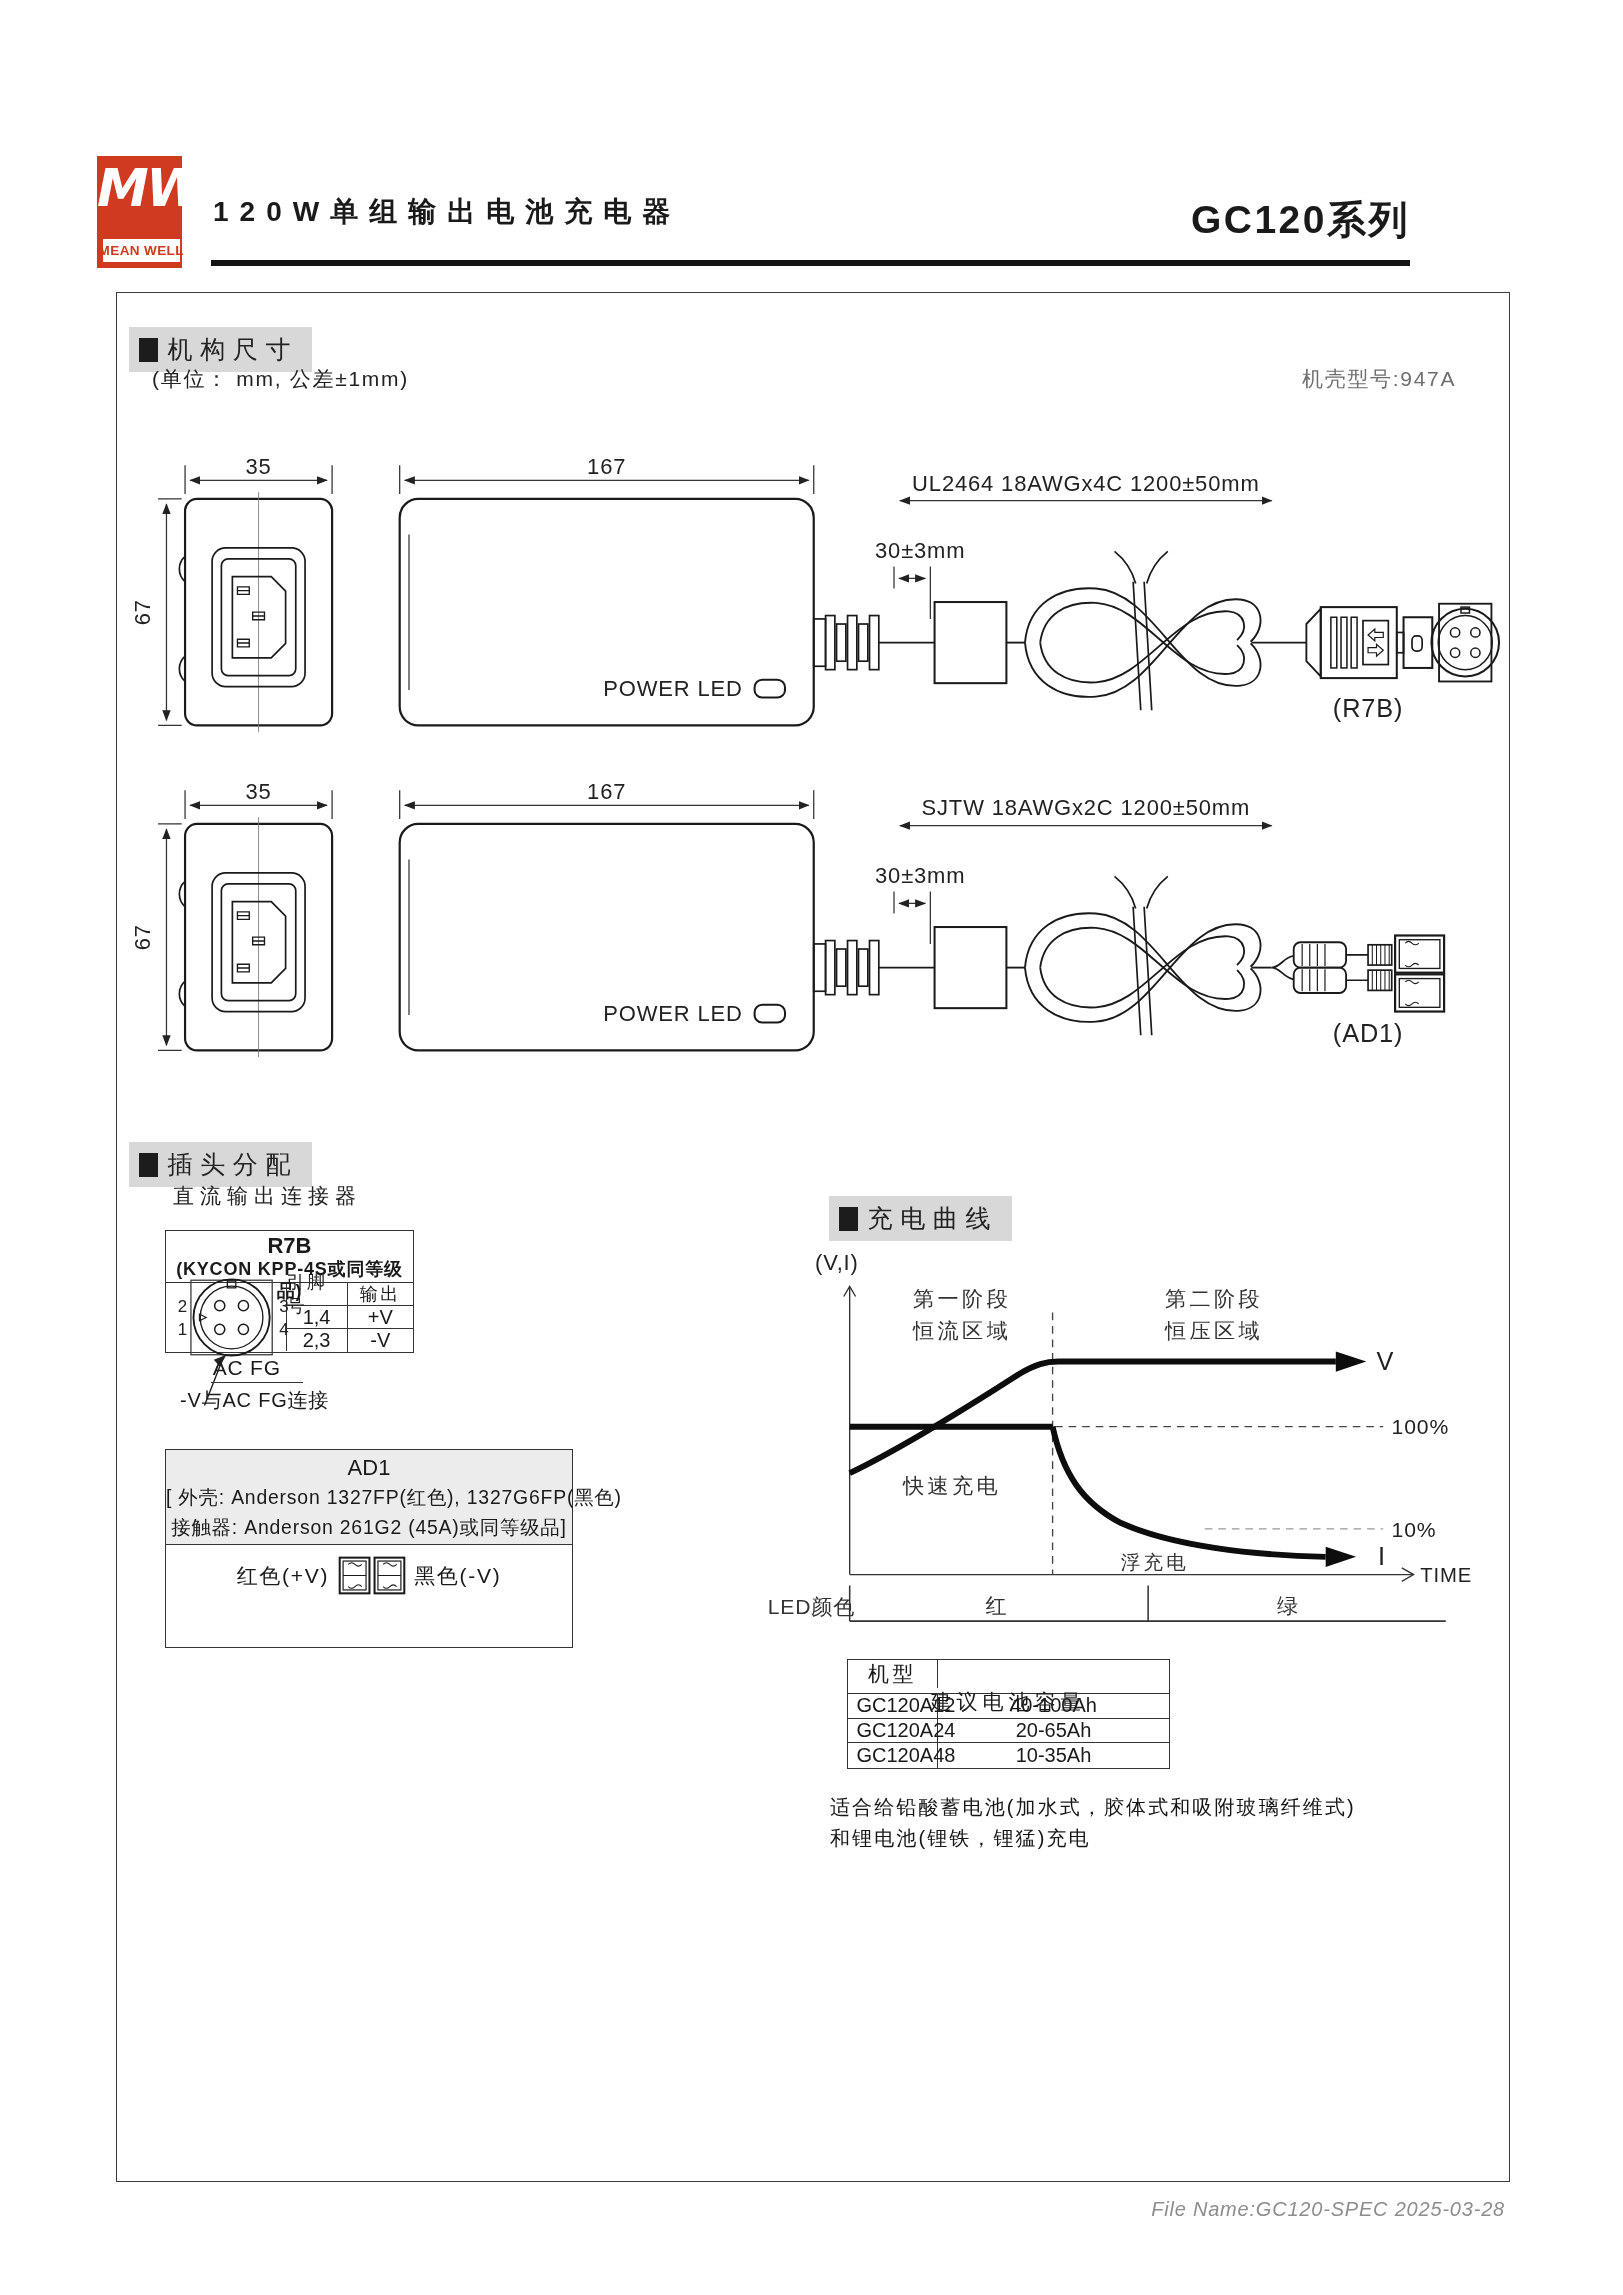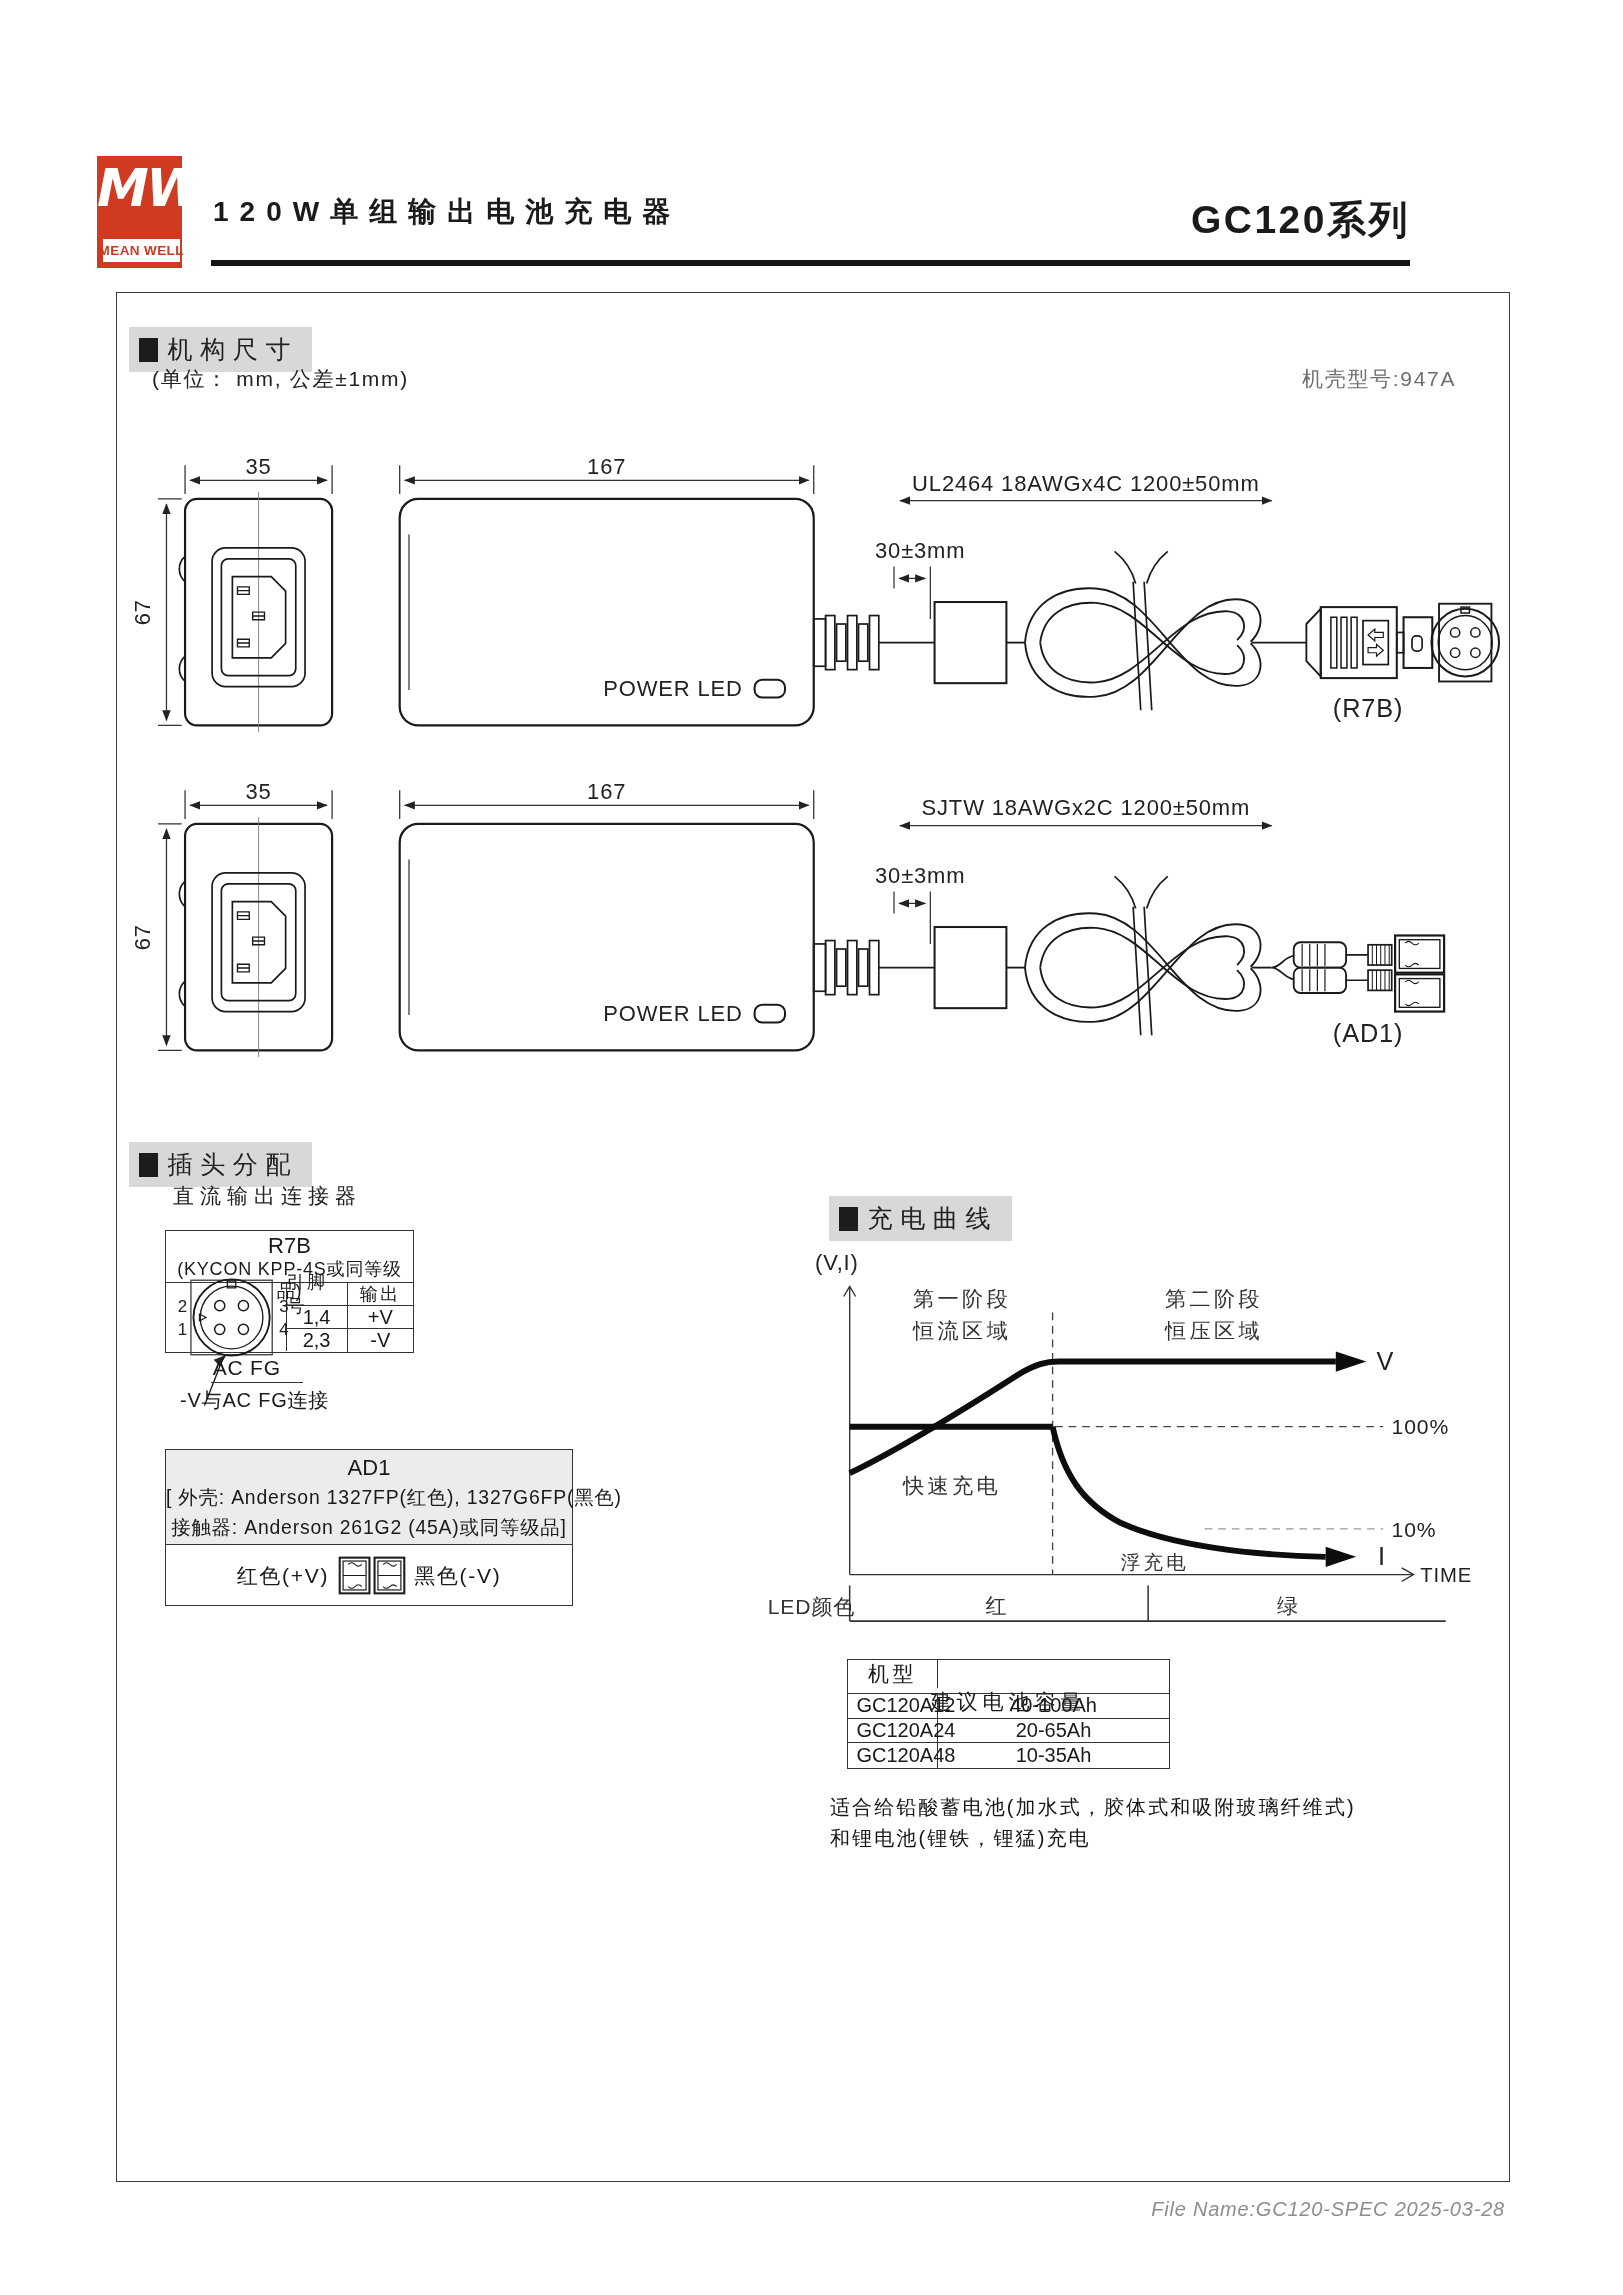--- a/index.html
+++ b/index.html
@@ -33,38 +33,38 @@
 
   svg{position:absolute;overflow:visible;}
   .ln{fill:none;stroke:#1a1a1a;}
   .dim{fill:none;stroke:#333;stroke-width:1.5;}
   .dtx{font-size:26px;fill:#222;letter-spacing:1px;}
   .ctx{font-size:25px;fill:#333;letter-spacing:4px;}
 
   
   .box{border:1.3px solid #333;box-sizing:border-box;background:#fff;}
   .r7b{left:165px;top:1230px;width:249px;height:123px;}
-  .r7b .ttl{height:52px;border-bottom:1.3px solid #333;text-align:center;box-sizing:border-box;padding-top:1.7px;}
+  .r7b .ttl{height:52px;border-bottom:1.3px solid #333;text-align:center;box-sizing:border-box;padding-top:1.7px;font-weight:bold;}
   .r7b .ttl .t1{font-size:22px;line-height:25px;}
   .r7b .ttl .t2{font-size:18px;line-height:22px;letter-spacing:0.8px;}
   .r7b .body{display:flex;height:68px;}
   .r7b .cell-diagram{width:121px;}
   .r7b .pins{width:129px;border-left:1.3px solid #333;box-sizing:border-box;}
   .r7b .prow{display:flex;height:23px;box-sizing:border-box;border-bottom:1.3px solid #333;}
   .r7b .prow:last-child{border-bottom:none;}
   .r7b .pc1{width:61px;border-right:1.3px solid #333;box-sizing:border-box;
             display:flex;align-items:center;justify-content:center;}
   .r7b .pc2{flex:1;display:flex;align-items:center;justify-content:center;}
   .r7b .ph{font-size:18px;letter-spacing:2.5px;}
   .r7b .pv{font-size:20px;}
 
   .acfg{left:211px;top:1356px;font-size:21px;letter-spacing:0.8px;border-bottom:1.4px solid #333;padding:0 22px 1.7px 1.7px;}
   .acfg-note{left:180px;top:1387px;font-size:20px;letter-spacing:0.8px;}
 
-  .ad1{left:165px;top:1449px;width:408px;height:157px;}
+  .ad1{left:165px;top:1449px;width:408px;height:199px;}
   .ad1 .hd{background:#ececec;border-bottom:1.3px solid #333;height:95px;box-sizing:border-box;
            text-align:center;padding-top:3.4px;}
   .ad1 .hd .t1{font-size:22px;line-height:29px;}
   .ad1 .hd .t2{font-size:19.4px;line-height:30px;letter-spacing:0.8px;white-space:nowrap;}
   .ad1 .bd{height:61px;display:flex;align-items:center;justify-content:center;gap:8.5px;font-size:21px;letter-spacing:1.7px;}
 
   
   .mtab{left:847px;top:1659px;width:323px;}
   .mtab, .mtab *{box-sizing:border-box;}
   .mtab{border:1.3px solid #333;}

